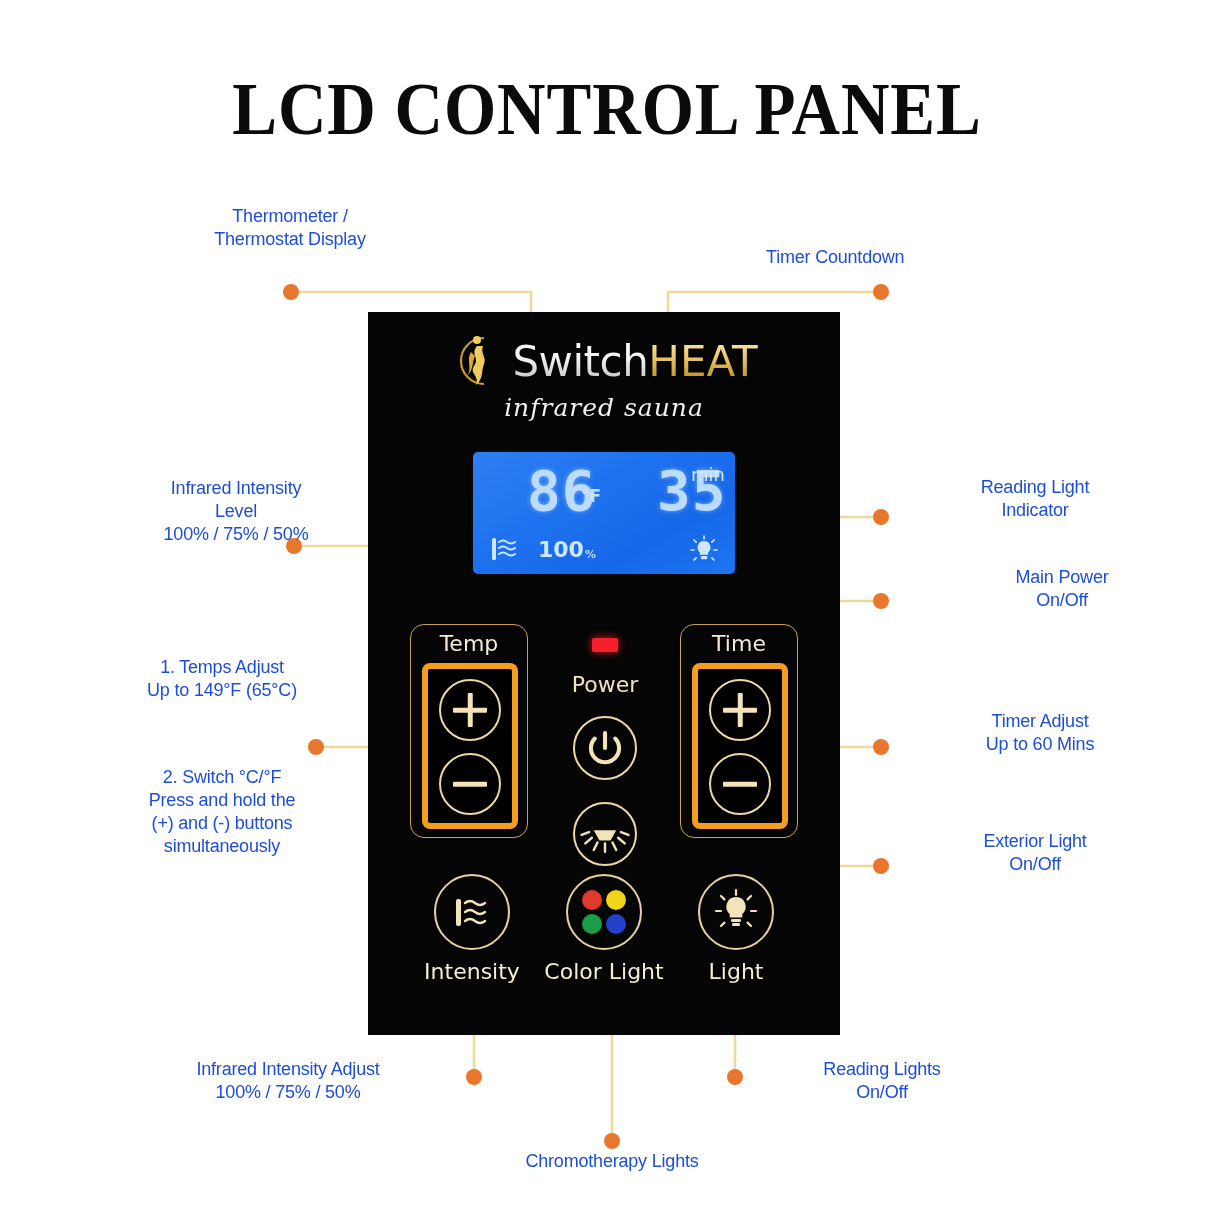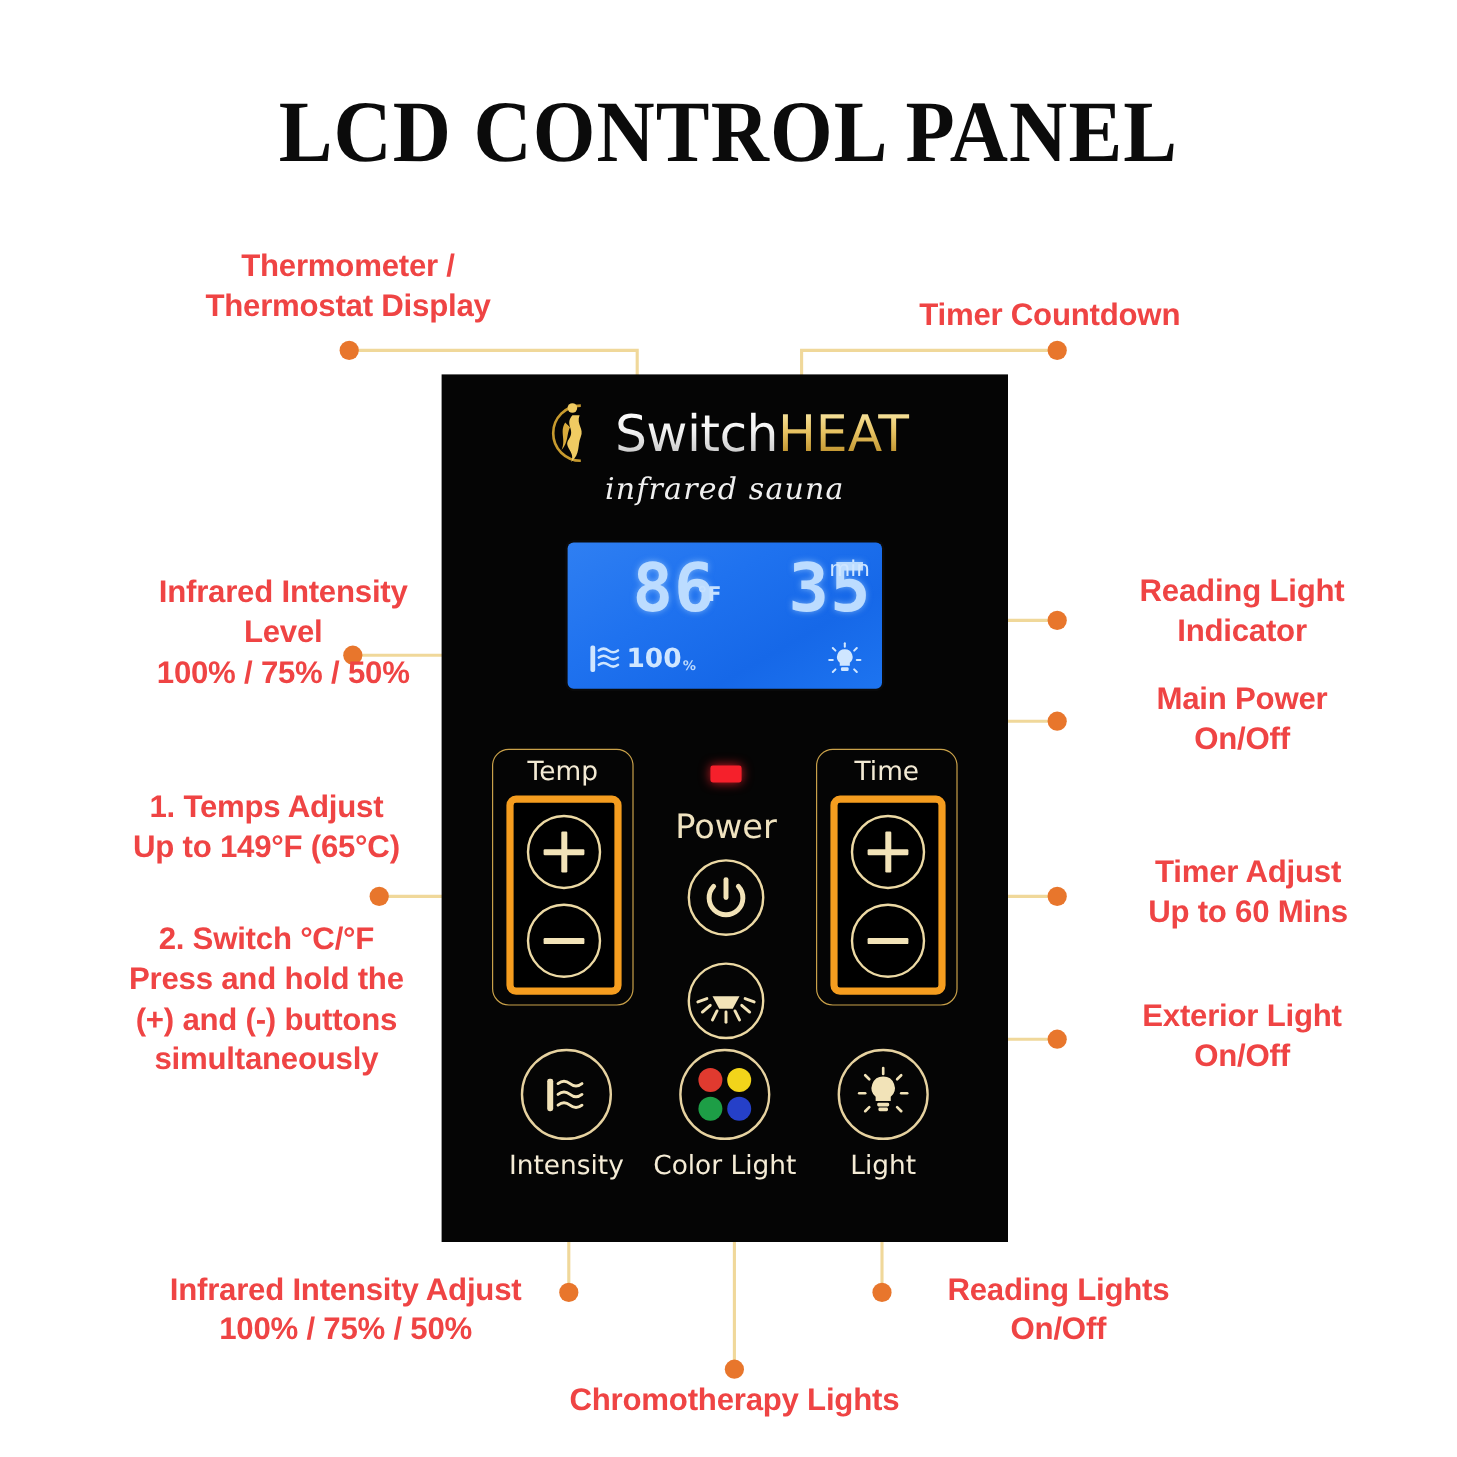--- a/index.html
+++ b/index.html
@@ -22,24 +22,24 @@
     letter-spacing:1px;
     color:#0b0b0b;
     transform:scaleX(0.92);
     transform-origin:50% 50%;
     white-space:nowrap;
   }
 
   
   .ann{
     position:absolute;
-    font-weight:700;
-    font-size:26px;
+    font-weight:400;
+    font-size:18px;
     line-height:1.28;
-    color:#ef4444;
+    color:#1d4ed8;
     letter-spacing:-0.2px;
     white-space:pre-line;
   }
   .ann.center{text-align:center;}
   .ann.left{text-align:left;}
 
   
   #wires{position:absolute;left:0;top:0;width:1214px;height:1214px;pointer-events:none;}
 
   
@@ -91,21 +91,21 @@
     margin-left:36px;
   }
   #lcdTemp{position:absolute;left:18px;top:6px;font-size:56px;letter-spacing:1px;}
   #lcdTempUnit{position:absolute;left:108px;top:34px;font-size:17px;color:#c6e1ff;
     font-family:"DejaVu Sans", sans-serif;font-weight:700;}
   #lcdTime{position:absolute;left:148px;top:6px;font-size:56px;letter-spacing:1px;}
   #lcdTimeUnit{position:absolute;left:218px;top:12px;font-size:18px;color:#cfe6ff;
     font-family:"DejaVu Sans", sans-serif;font-weight:400;}
   #lcdIntens{position:absolute;left:16px;bottom:10px;display:flex;align-items:center;}
   #lcdIntensVal{font-family:"DejaVu Sans", sans-serif;font-weight:700;font-size:22px;
-    color:#cfe6ff;margin-left:3px;letter-spacing:0px;}
+    color:#cfe6ff;margin-left:19px;letter-spacing:0px;}
   #lcdIntensPct{font-family:"DejaVu Sans", sans-serif;font-weight:700;font-size:11px;
     color:#bcd9fb;margin-left:1px;align-self:flex-end;margin-bottom:3px;}
   #lcdBulb{position:absolute;right:16px;bottom:8px;width:30px;height:32px;}
 
   
   .grp{
     position:absolute;top:312px;width:118px;height:214px;
     border:1.5px solid #c9a14a;border-radius:14px;
     box-sizing:border-box;
   }
@@ -135,21 +135,21 @@
     width:4.5px;height:34px;background:#f2e3b8;border-radius:1px;}
 
   
   #led{
     position:absolute;left:224px;top:326px;width:26px;height:14px;
     background:#f5202b;border-radius:2px;
     box-shadow:0 0 9px rgba(245,32,43,.85);
   }
   #powerLabel{
     position:absolute;left:170px;top:360px;width:134px;text-align:center;
-    font-size:28px;color:#f0e3c0;font-family:"DejaVu Sans", sans-serif;
+    font-size:22px;color:#f0e3c0;font-family:"DejaVu Sans", sans-serif;
   }
   #powerBtn{
     position:absolute;left:205px;top:404px;width:64px;height:64px;
     border-radius:50%;border:2.2px solid #ecd9a4;box-sizing:border-box;
   }
   #extLightBtn{
     position:absolute;left:205px;top:490px;width:64px;height:64px;
     border-radius:50%;border:2.2px solid #ecd9a4;box-sizing:border-box;
   }
 
@@ -227,21 +227,21 @@
 
   <div class="ann left" style="left:766px;top:246px;width:300px;">Timer Countdown</div>
 
   <div class="ann center" style="left:86px;top:434px;width:300px;margin-top:43px;">Infrared Intensity
 Level
 100% / 75% / 50%</div>
 
   <div class="ann center" style="left:895px;top:476px;width:280px;">Reading Light
 Indicator</div>
 
-  <div class="ann center" style="left:895px;top:566px;width:280px;">Main Power
+  <div class="ann center" style="left:922px;top:566px;width:280px;">Main Power
 On/Off</div>
 
   <div class="ann center" style="left:72px;top:656px;width:300px;">1.  Temps Adjust
 Up to 149°F (65°C)</div>
 
   <div class="ann center" style="left:72px;top:766px;width:300px;">2. Switch °C/°F
 Press and hold the
 (+) and (-) buttons
 simultaneously</div>
 

